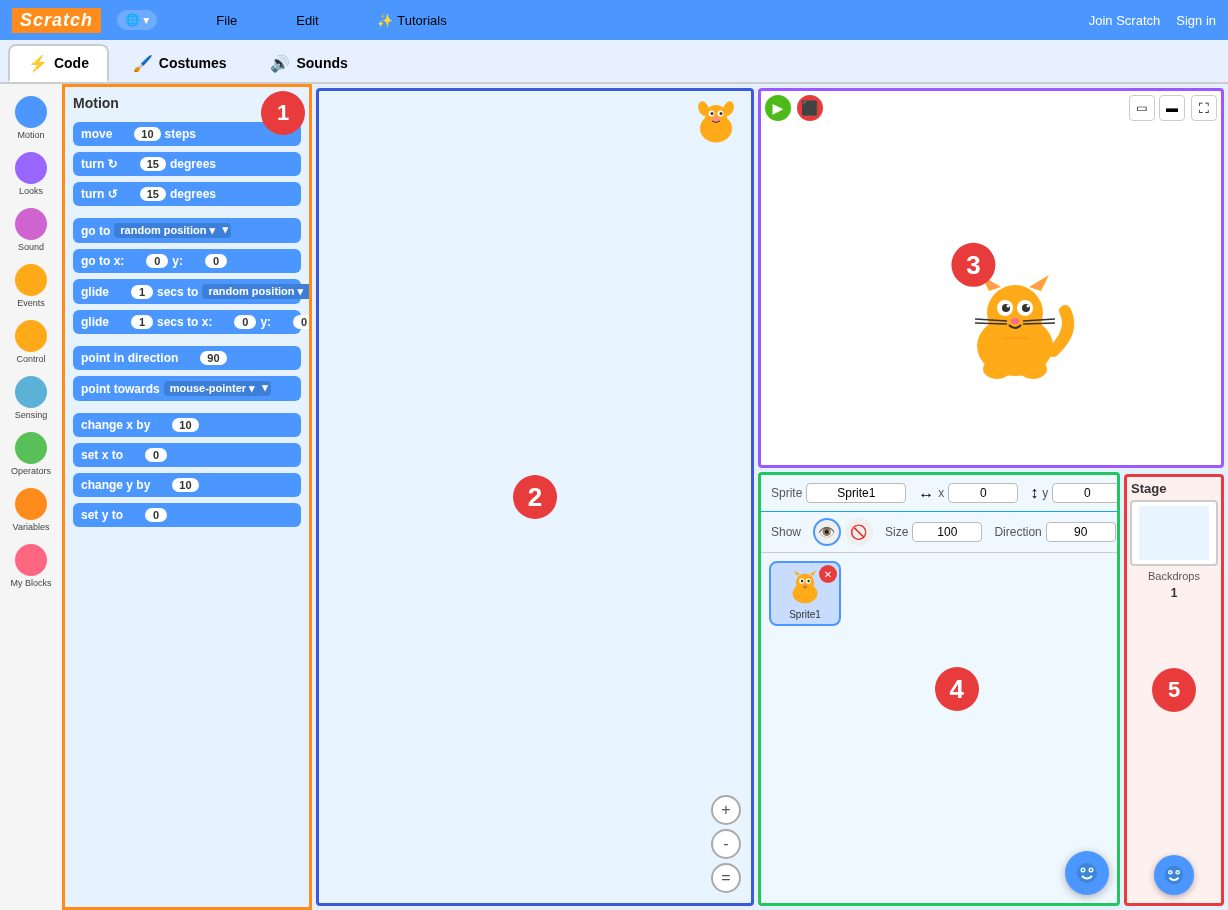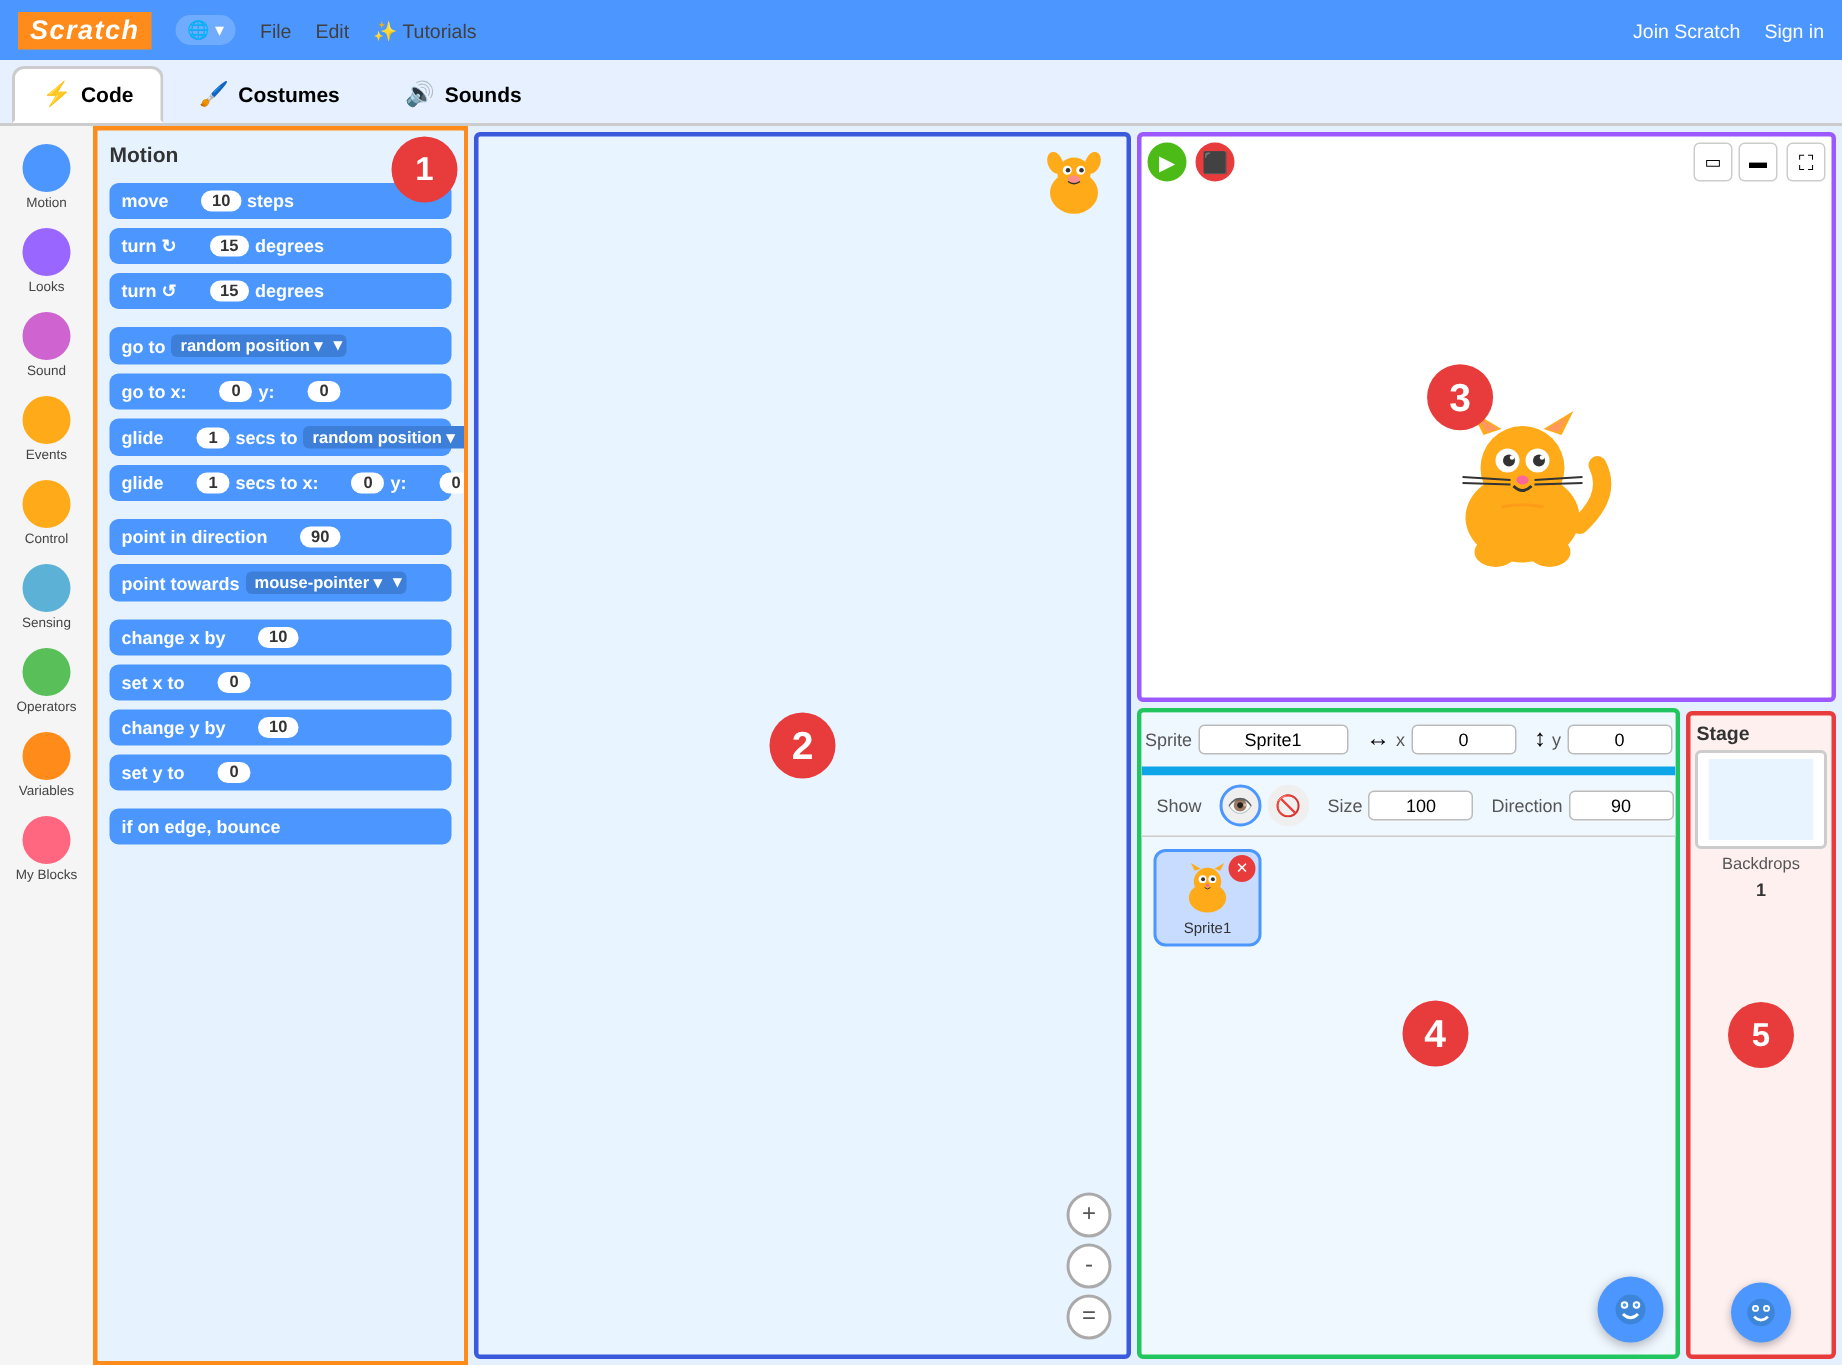--- a/index.html
+++ b/index.html
@@ -19,28 +19,29 @@
       background: #ff8c1a;
       border-radius: 0;
       padding: 2px 8px;
       font-weight: bold;
       font-size: 18px;
       color: white;
       font-style: italic;
       letter-spacing: 1px;
     }
     .nav-btn {
-      color: #404040;
+      color: #000000;
       font-size: 13px;
       cursor: pointer;
       background: none;
       border: none;
       display: flex;
       align-items: center;
       gap: 4px;
+      margin-left: 43px;
     }
     .globe-btn {
       background: rgba(255,255,255,0.2);
       border-radius: 14px;
       padding: 3px 8px;
       font-size: 12px;
       color: white;
       cursor: pointer;
       display: flex;
       align-items: center;
@@ -305,23 +306,22 @@
       border-radius: 4px;
       flex: 1;
       position: relative;
       overflow: hidden;
     }
     #sprites-info {
       display: flex;
       align-items: center;
       padding: 8px 10px;
       gap: 12px;
-      border-bottom: 6px solid #0ea5e9;
+      border-bottom: 1px solid #0ea5e9;
       background: #f0f8ff;
-      justify-content: center;
     }
     .sprite-field {
       display: flex;
       align-items: center;
       gap: 4px;
       font-size: 12px;
     }
     .field-label { color: #555; font-size: 12px; }
     .field-input {
       border: 1px solid #bbb;
@@ -666,23 +666,20 @@
 
     
     <div class="block">
       <span>set y to</span>
       <span class="val-box">0</span>
     </div>
 
     <div style="height:6px"></div>
 
     
-    <div class="block">
-      <span>if on edge, bounce</span>
-    </div>
 
     <div style="height:6px"></div>
 
     
   </div>
 
   <div id="code-area">
 
     <div class="num-badge" style="top:50%;left:50%;transform:translate(-50%,-50%);font-size:26px;">2</div>
 

